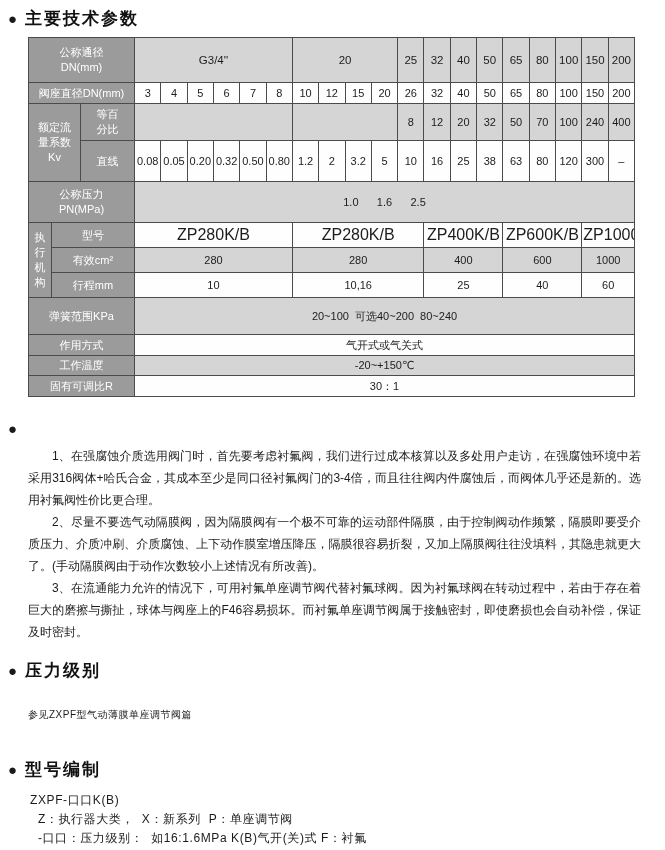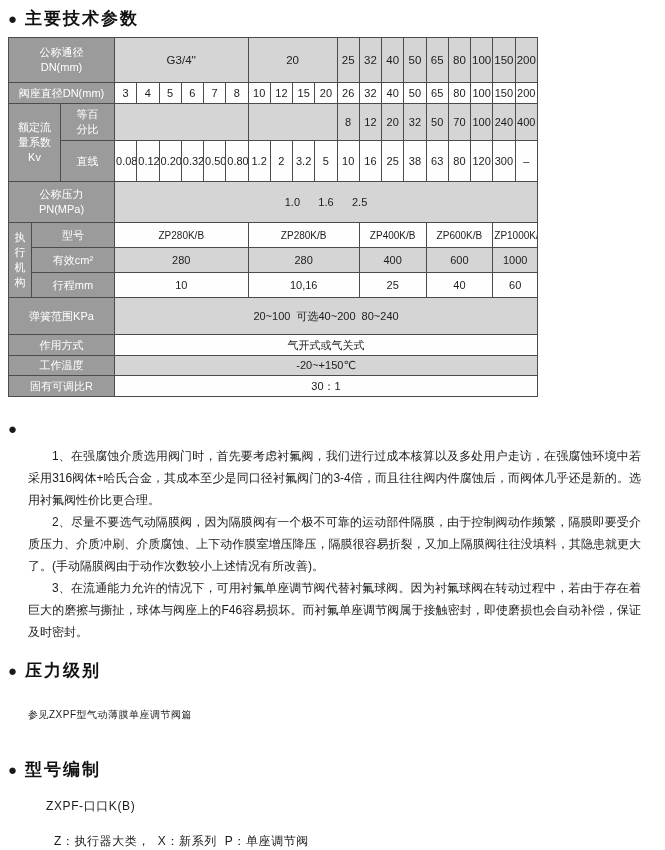--- a/index.html
+++ b/index.html
@@ -11,21 +11,21 @@
   body{
     width:665px;height:850px;overflow:hidden;background:#ffffff;
     font-family:"Liberation Sans","DejaVu Sans",sans-serif;color:var(--text);
   }
   .page{padding-top:5px;}
   .sec-header{margin:2px 0 7px 8px;display:flex;align-items:center;}
   .bullet{font-size:15px;color:#1a1a1a;margin-right:8px;line-height:1;}
   .sec-title{font-size:17px;font-weight:bold;color:var(--title);letter-spacing:2px;}
 
   table.tech{
-    border-collapse:collapse;table-layout:fixed;width:530px;margin-left:8px;
+    border-collapse:collapse;table-layout:fixed;width:607px;margin-left:28px;
     font-size:11px;
     padding-left:25px;
   }
   table.tech th,table.tech td{
     border:1px solid var(--border);padding:0 1px;text-align:center;
     vertical-align:middle;font-weight:normal;overflow:hidden;
   }
   table.tech th.lbl{
     background:var(--header-bg);color:var(--header-text);
     white-space:pre-line;line-height:1.35;
@@ -34,31 +34,31 @@
   tr.shaded td{background:var(--row-shaded);}
   tr.plain td{background:var(--row-white);}
   table.tech td{color:var(--text);}
   td.pre{white-space:pre;}
   tr.rh45 th,tr.rh45 td{height:45px;}
   tr.rh21 th,tr.rh21 td{height:21px;}
   tr.rh37 th,tr.rh37 td{height:37px;}
   tr.rh41 th,tr.rh41 td{height:41px;}
   tr.rh25 th,tr.rh25 td{height:25px;}
   tr.rh20 th,tr.rh20 td{height:20px;}
-  tr.model-row td{font-size:10px;}
+  tr.model-row td{font-size:16px;}
   tr.dn-row td{font-size:11.5px;}
 
   .notes-block{margin:24px 0 0 8px;}
   .paragraphs{margin:9px 24px 0 28px;font-size:12px;line-height:22px;text-align:justify;}
   .para{text-indent:2em;margin:0;}
   .air-note{margin:26px 0 0 28px;font-size:10px;letter-spacing:0.5px;}
   .gap-air{margin-top:16px;}
   .gap-model{margin-top:36px;}
   .code-lines{margin:10px 0 0 30px;font-size:12px;line-height:19px;letter-spacing:0.6px;}
-  .code-line{white-space:pre-wrap;margin:16px;}
+  .code-line{white-space:pre-wrap;margin:0;}
 </style>
 </head>
 <body>
 
 <div class="page">
 
   <div class="sec-header">
     <span class="bullet">●</span>
     <span class="sec-title">主要技术参数</span>
   </div>
@@ -140,21 +140,21 @@
           <td class="val">32</td>
           <td class="val">50</td>
           <td class="val">70</td>
           <td class="val">100</td>
           <td class="val">240</td>
           <td class="val">400</td>
         </tr>
     <tr class="rh41 plain">
       <th class="lbl">直线</th>
     <td class="val">0.08</td>
-          <td class="val">0.12</td>
+          <td class="val">0.05</td>
           <td class="val">0.20</td>
           <td class="val">0.32</td>
           <td class="val">0.50</td>
           <td class="val">0.80</td>
           <td class="val">1.2</td>
           <td class="val">2</td>
           <td class="val">3.2</td>
           <td class="val">5</td>
           <td class="val">10</td>
           <td class="val">16</td>

